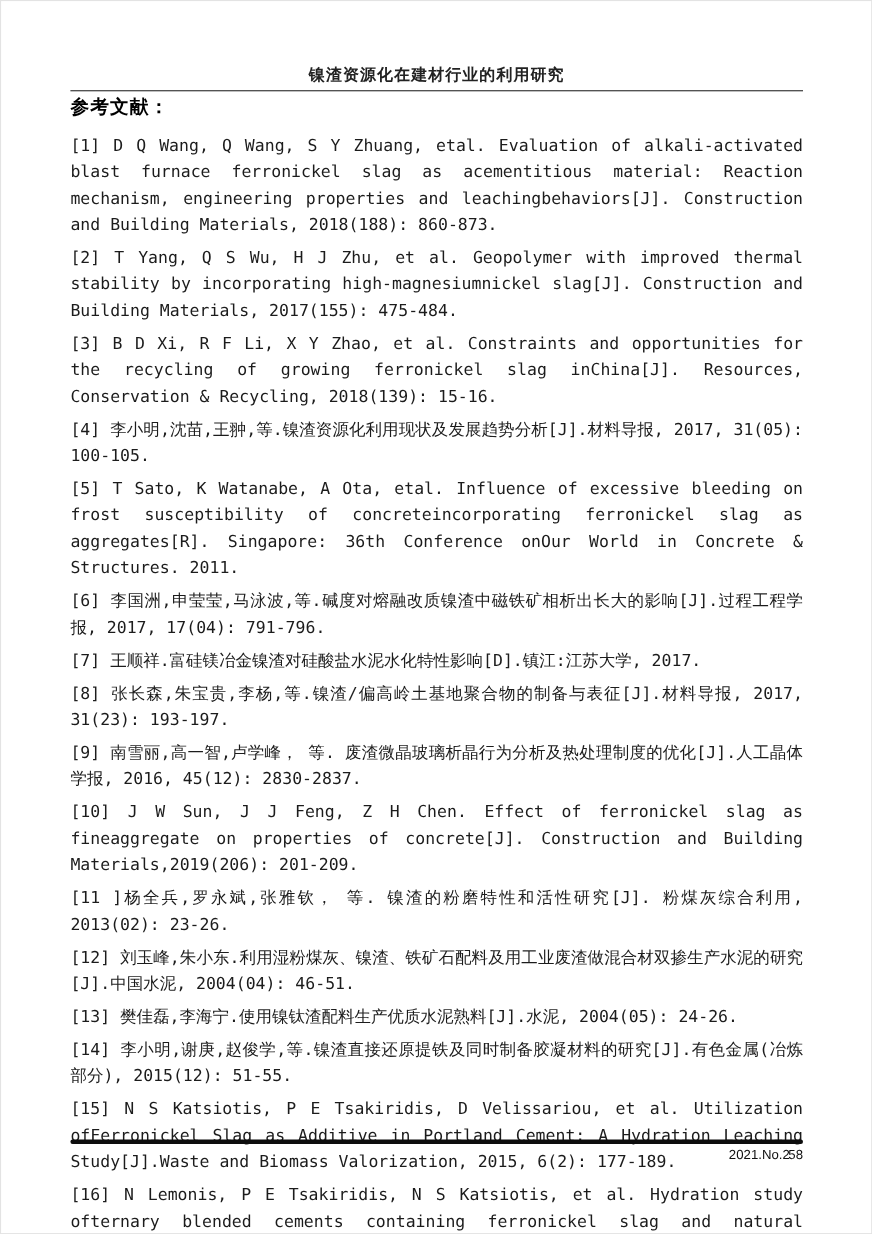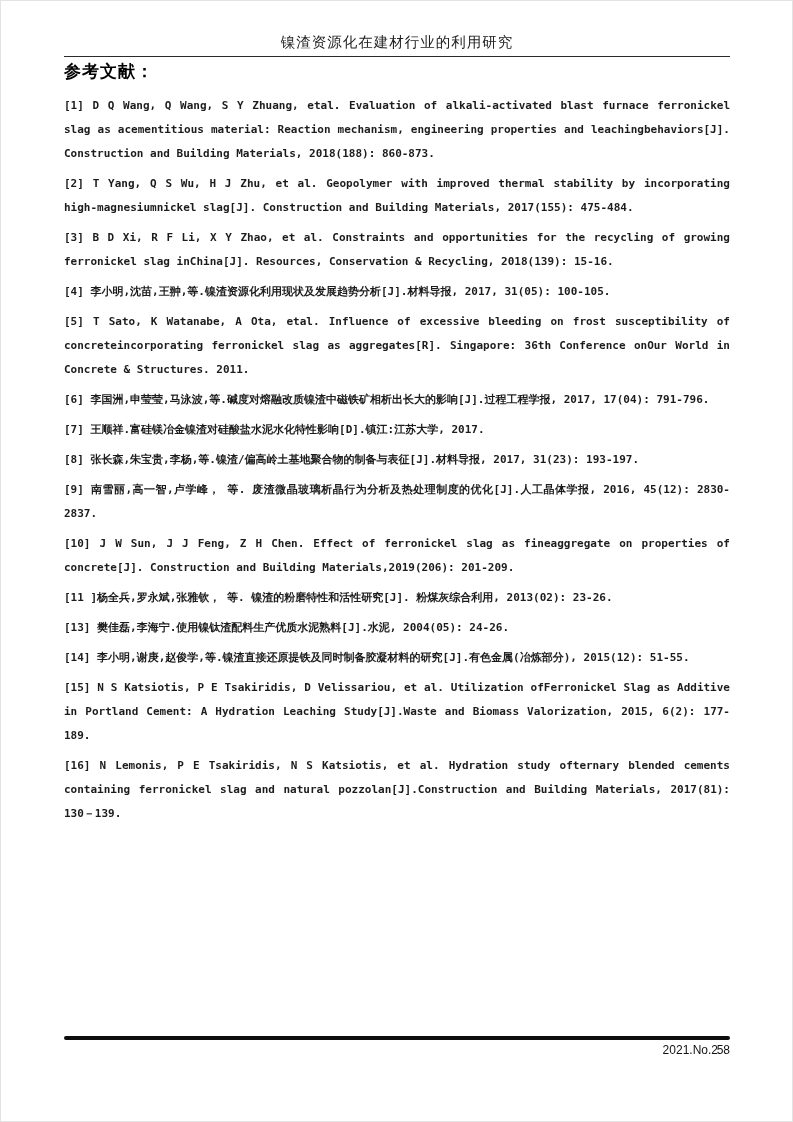--- a/index.html
+++ b/index.html
@@ -14,44 +14,43 @@
   }
   .page-inner {
     position: absolute;
     left: 63px; right: 62px; top: 0;
   }
   .running-title {
     text-align: center;
     font-size: 14.5px;
     color: #222;
     letter-spacing: 1px;
-    padding-top: 32px;
+    padding-top: 58px;
     padding-bottom: 4px;
-    font-weight: 400;
+    font-weight: 700;
   }
   .header-rule {
     border: none;
     border-top: 1.6px solid #2a2a2a;
     margin: 0 0 3px 0;
   }
   .section-heading {
     font-size: 17px;
     font-weight: bold;
     color: #000;
     margin: 0 0 11px 0;
     letter-spacing: 1px;
   }
   .references p.ref {
-    font-size: 11px;
+    font-size: 15px;
     line-height: 24px;
     text-align: justify;
     margin: 0 0 6px 0;
     color: #1c1c1c;
     word-break: break-word;
-    font-weight: bold;
   }
   .footer {
     position: absolute;
     left: 63px; right: 62px;
     top: 1035px;
   }
   .footer-rule {
     height: 4px;
     background: #0d0d0d;
     border-radius: 2px;
@@ -82,20 +81,21 @@
       <p class="ref">[2] T Yang, Q S Wu, H J Zhu, et al. Geopolymer with improved thermal stability by incorporating high-magnesiumnickel slag[J]. Construction and Building Materials, 2017(155): 475-484.</p>
       <p class="ref">[3] B D Xi, R F Li, X Y Zhao, et al. Constraints and opportunities for the recycling of growing ferronickel slag inChina[J]. Resources, Conservation &amp; Recycling, 2018(139): 15-16.</p>
       <p class="ref">[4] 李小明,沈苗,王翀,等.镍渣资源化利用现状及发展趋势分析[J].材料导报, 2017, 31(05): 100-105.</p>
       <p class="ref">[5] T Sato, K Watanabe, A Ota, etal. Influence of excessive bleeding on frost susceptibility of concreteincorporating ferronickel slag as aggregates[R]. Singapore: 36th Conference onOur World in Concrete &amp; Structures. 2011.</p>
       <p class="ref">[6] 李国洲,申莹莹,马泳波,等.碱度对熔融改质镍渣中磁铁矿相析出长大的影响[J].过程工程学报, 2017, 17(04): 791-796.</p>
       <p class="ref">[7] 王顺祥.富硅镁冶金镍渣对硅酸盐水泥水化特性影响[D].镇江:江苏大学, 2017.</p>
       <p class="ref">[8] 张长森,朱宝贵,李杨,等.镍渣/偏高岭土基地聚合物的制备与表征[J].材料导报, 2017, 31(23): 193-197.</p>
       <p class="ref">[9] 南雪丽,高一智,卢学峰， 等.  废渣微晶玻璃析晶行为分析及热处理制度的优化[J].人工晶体学报, 2016, 45(12): 2830-2837.</p>
       <p class="ref">[10] J W Sun, J J Feng, Z H Chen. Effect of ferronickel slag as fineaggregate on properties of concrete[J]. Construction and Building Materials,2019(206): 201-209.</p>
       <p class="ref">[11 ]杨全兵,罗永斌,张雅钦， 等.  镍渣的粉磨特性和活性研究[J].  粉煤灰综合利用, 2013(02): 23-26.</p>
+      <p class="ref">[12] 刘玉峰,朱小东.利用湿粉煤灰、镍渣、铁矿石配料及用工业废渣做混合材双掺生产水泥的研究[J].中国水泥, 2004(04): 46-51.</p>
       <p class="ref">[13] 樊佳磊,李海宁.使用镍钛渣配料生产优质水泥熟料[J].水泥, 2004(05): 24-26.</p>
       <p class="ref">[14] 李小明,谢庚,赵俊学,等.镍渣直接还原提铁及同时制备胶凝材料的研究[J].有色金属(冶炼部分), 2015(12): 51-55.</p>
       <p class="ref">[15] N S Katsiotis, P E Tsakiridis, D Velissariou, et al. Utilization ofFerronickel Slag as Additive in Portland Cement: A Hydration Leaching Study[J].Waste and Biomass Valorization, 2015, 6(2): 177-189.</p>
       <p class="ref">[16] N Lemonis, P E Tsakiridis, N S Katsiotis, et al. Hydration study ofternary blended cements containing ferronickel slag and natural pozzolan[J].Construction and Building Materials, 2017(81): 130－139.</p>
     </div>
 
 </div>
 
 <div class="footer">
   <div class="footer-rule"></div>

